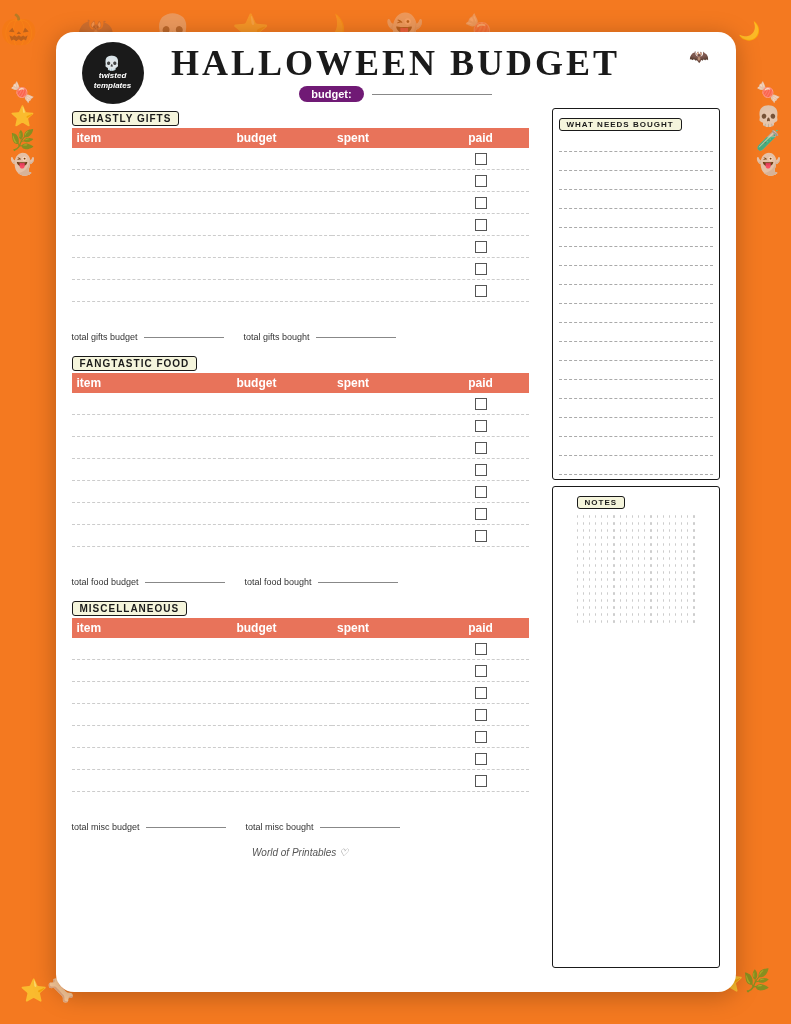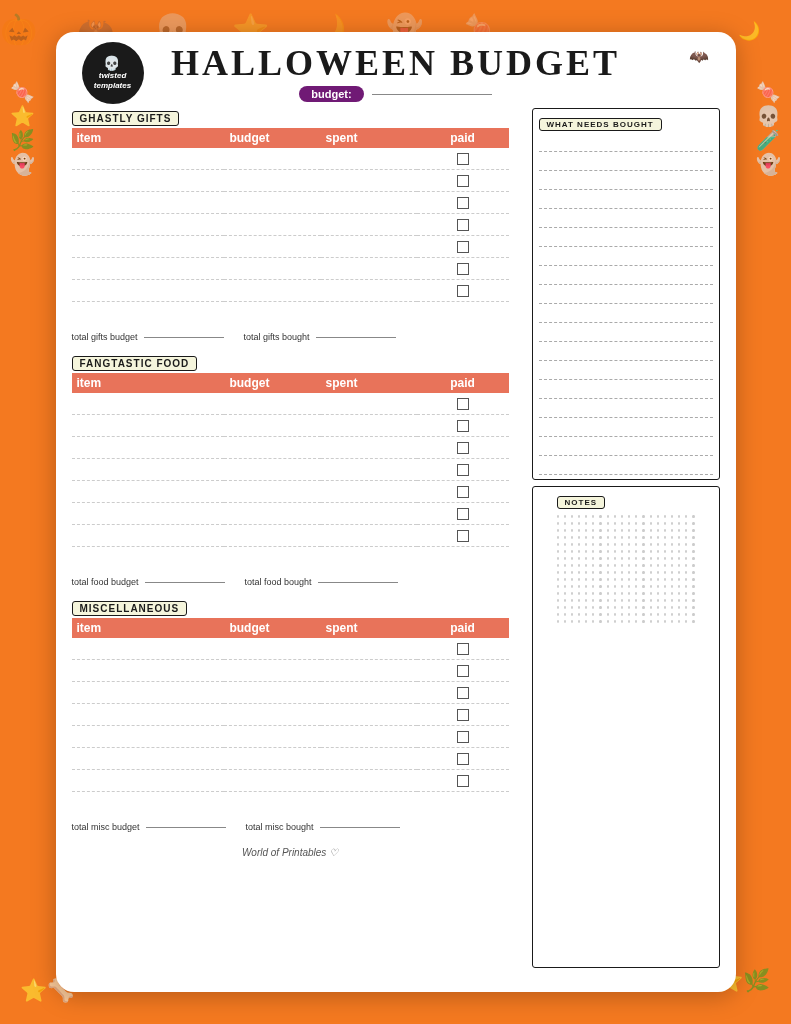--- a/index.html
+++ b/index.html
@@ -127,21 +127,21 @@
     }
 
     .left-col {
       flex: 1;
       display: flex;
       flex-direction: column;
       gap: 6px;
     }
 
     .right-col {
-      width: 188px;
+      width: 168px;
       display: flex;
       flex-direction: column;
       gap: 6px;
     }
 
     
     .section-label {
       display: inline-block;
       background: #f5f5dc;
       border: 1.5px solid #1a1a1a;

